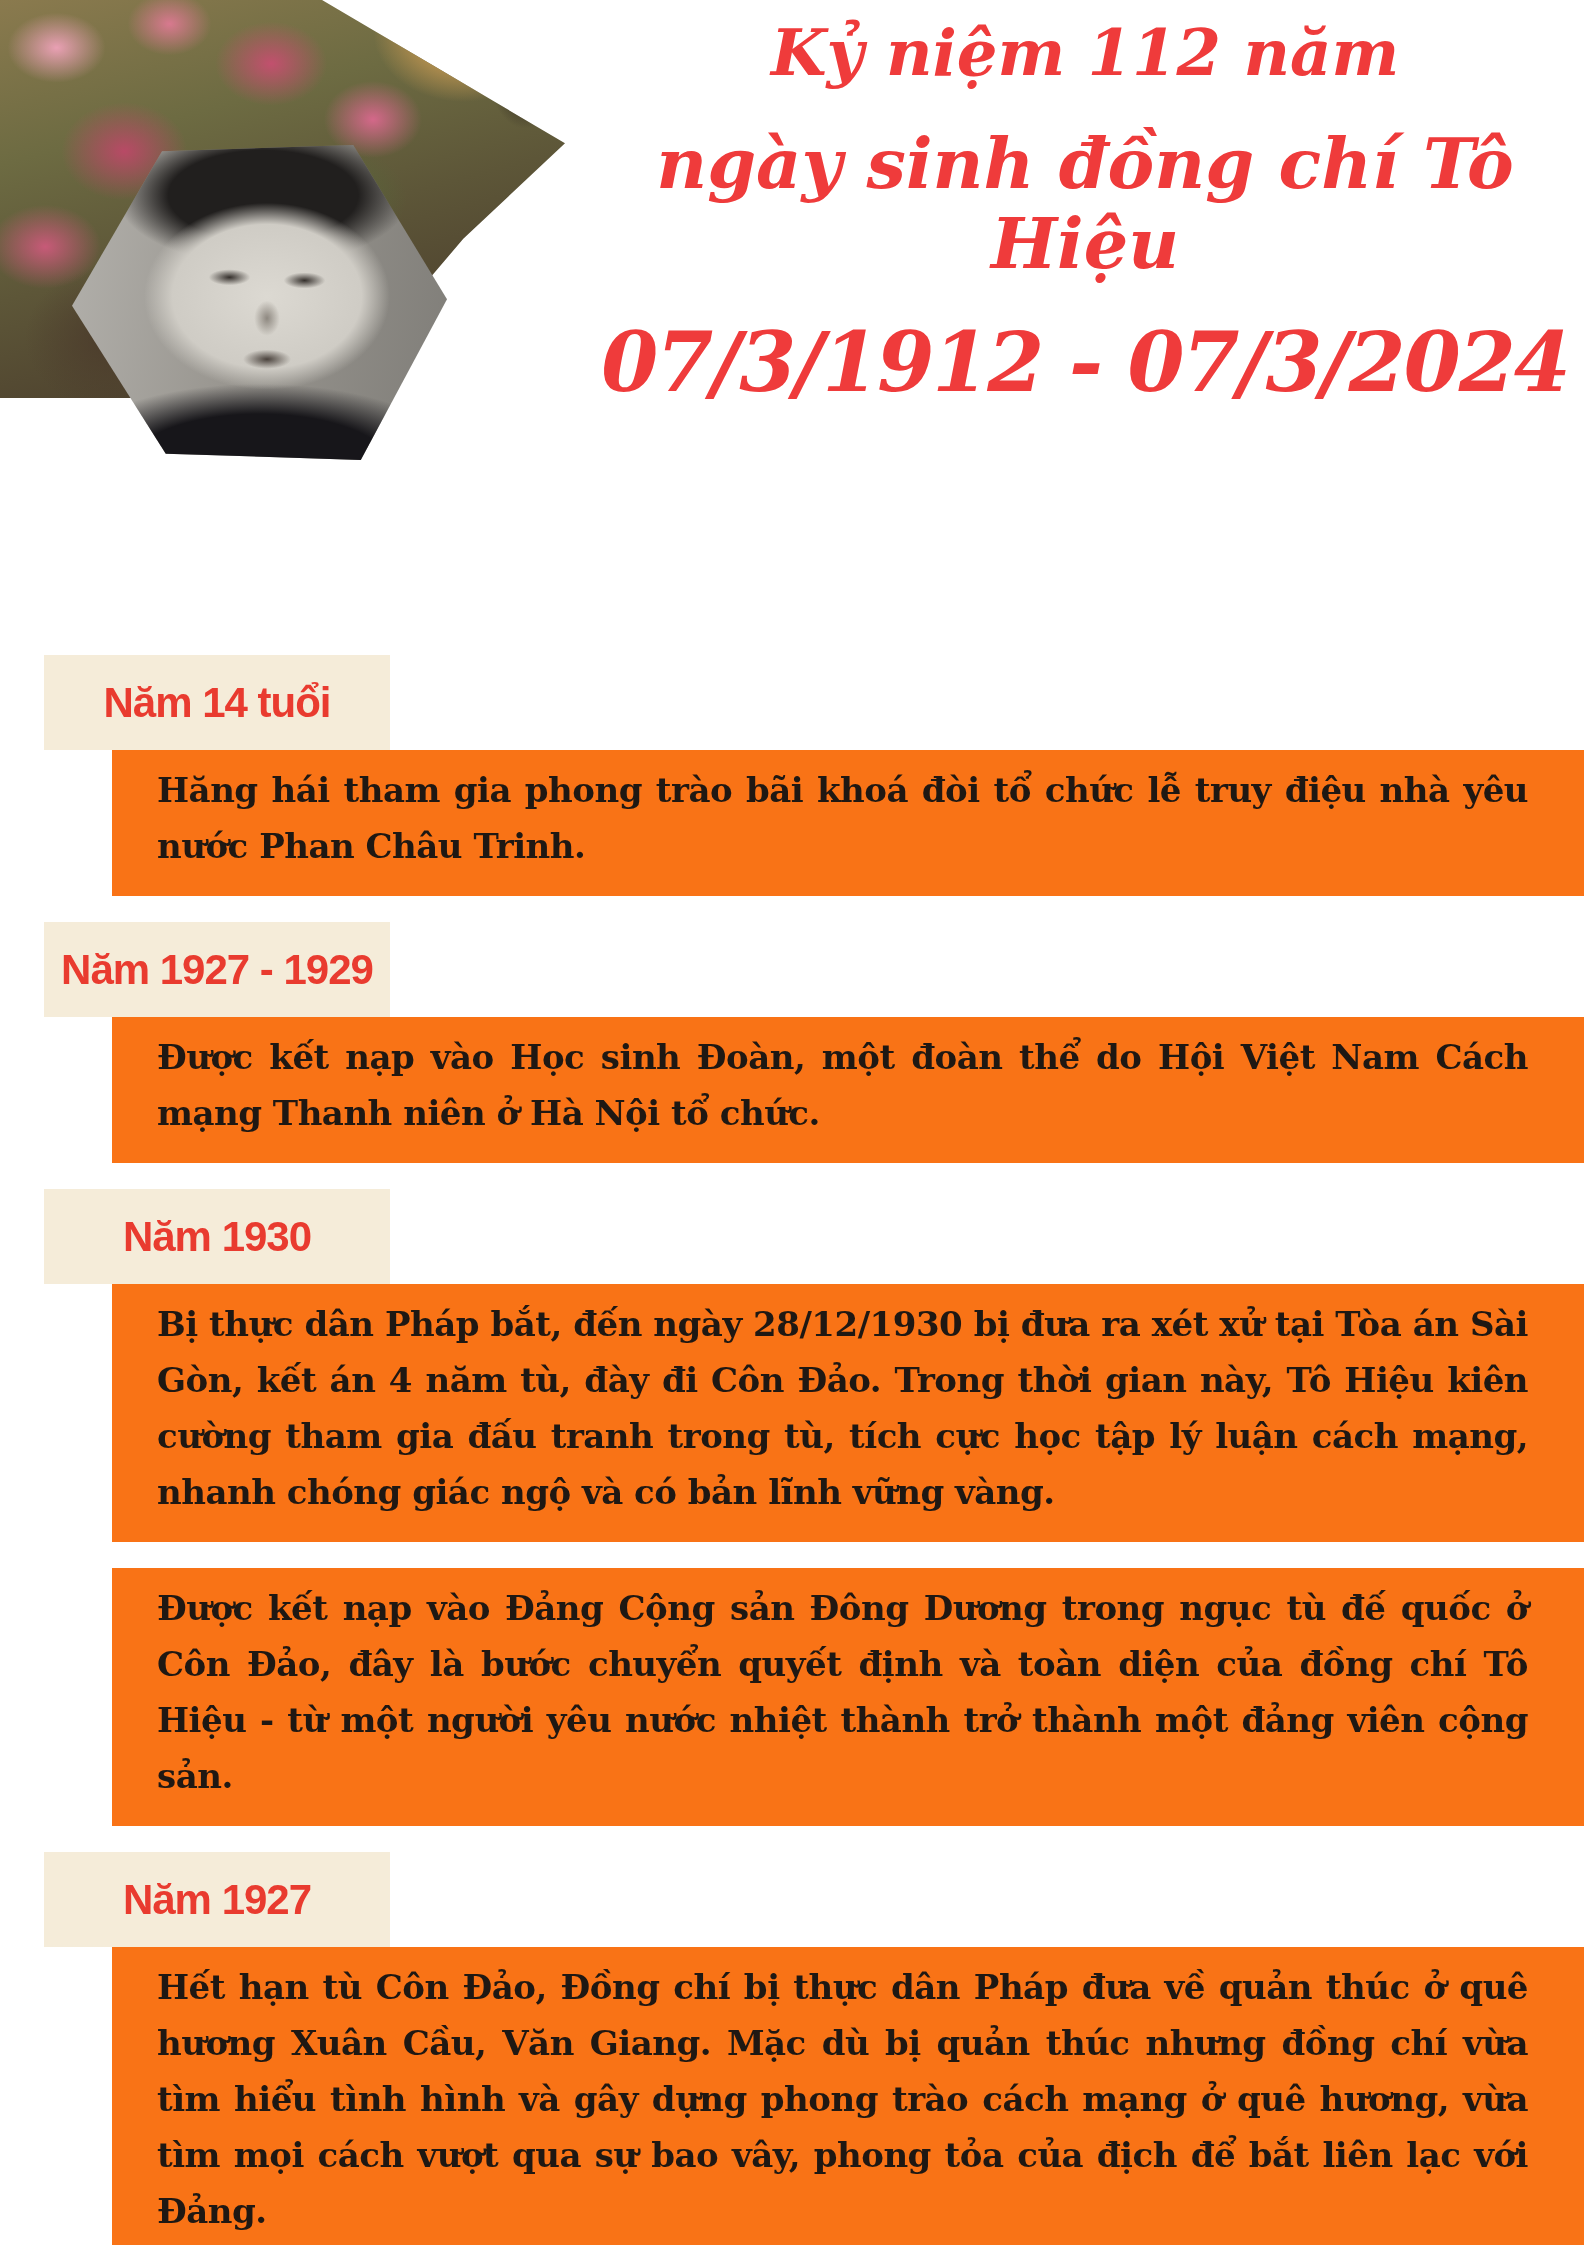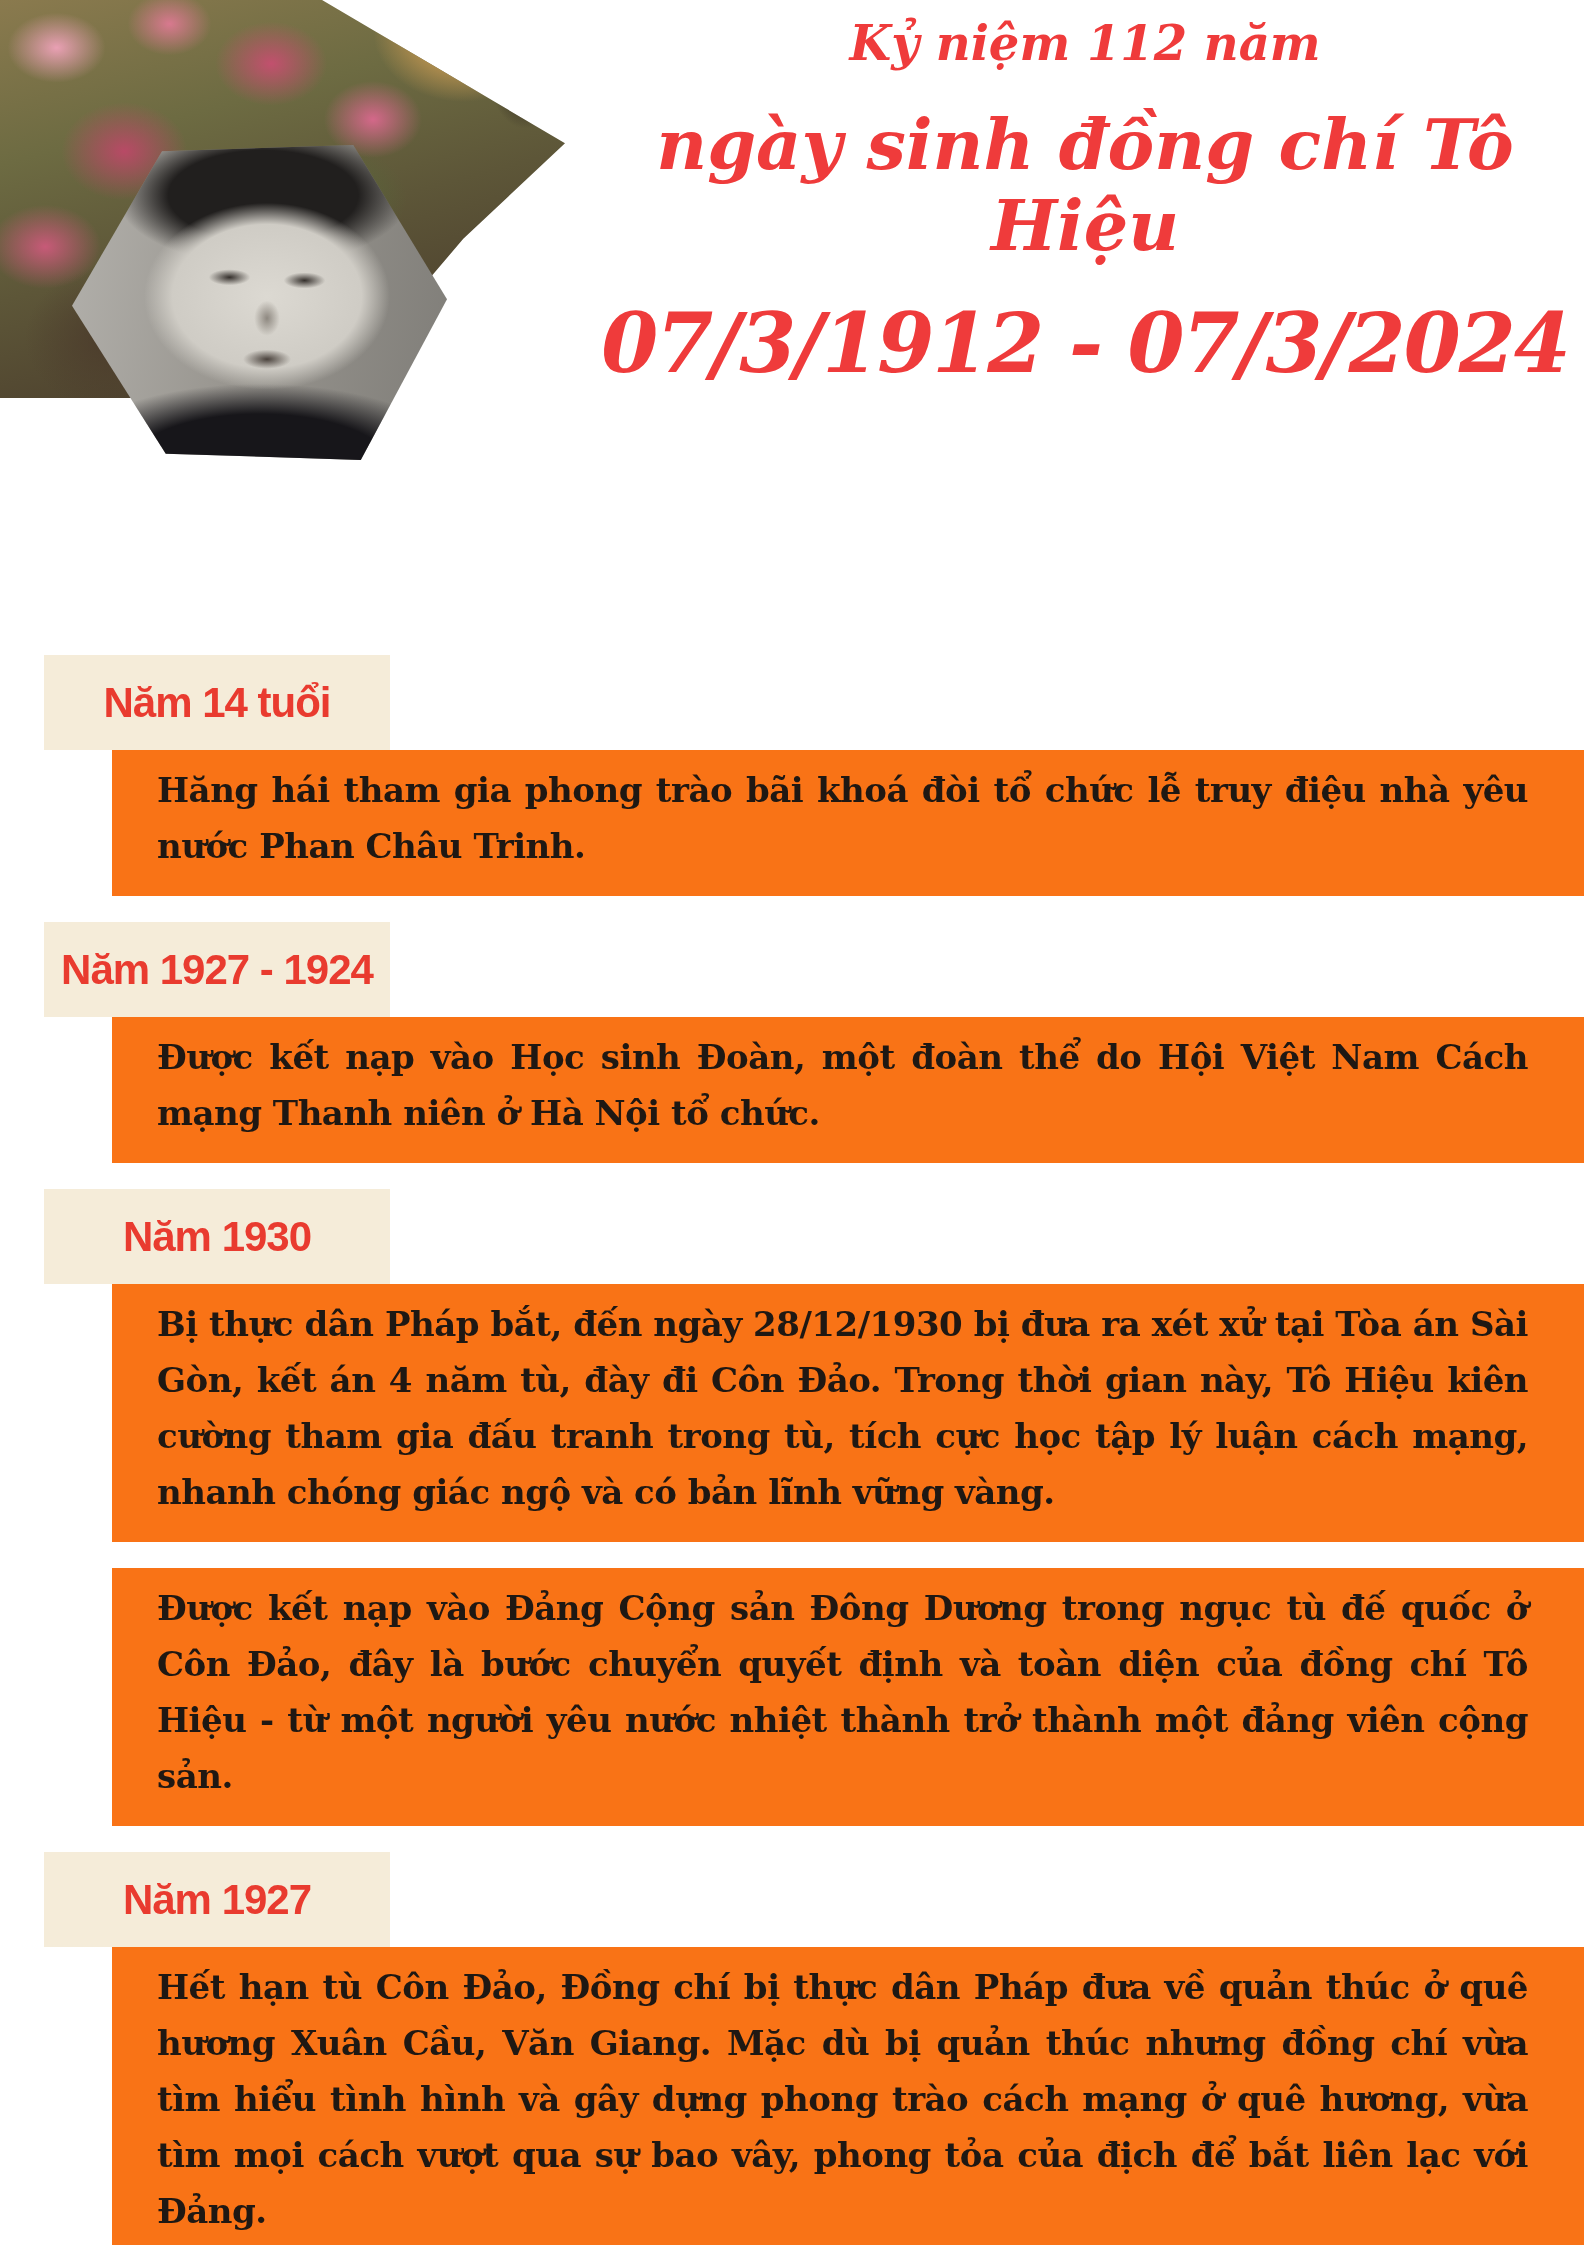--- a/index.html
+++ b/index.html
@@ -37,21 +37,21 @@
       radial-gradient(42% 38% at 52% 48%, #dcd9d2 0%, #cfccc5 60%, rgba(207,204,197,0) 78%),
       radial-gradient(46% 26% at 51% 16%, #211f1e 0%, #211f1e 55%, rgba(33,31,30,0) 85%),
       radial-gradient(65% 32% at 50% 103%, #17161a 0%, #17161a 55%, rgba(23,22,26,0) 85%),
       linear-gradient(100deg, #b3b1ac 0%, #999690 45%, #7f7d78 100%);
   }
   .title-block {
     position:absolute; left:590px; top:16px; width:990px;
     text-align:center; color:#ef3b3b;
     font-family:"DejaVu Serif", serif; font-style:italic; font-weight:bold;
   }
-  .title-line1 { font-size:48px; line-height:1.15; }
+  .title-line1 { font-size:64px; line-height:1.15; }
   .title-line2 { font-size:70px; line-height:1.15; margin-top:34px; }
   .title-line3 { font-size:82px; line-height:1.15; margin-top:30px; letter-spacing:-2px; }
   .intro {
     position:absolute; left:600px; top:406px; width:970px;
     font-family:"Liberation Sans", sans-serif;
     font-weight:bold; font-style:italic; font-size:37px; line-height:1.55;
     color:#151310; text-align:center;
   }
   
   .sections { position:relative; width:1587px; }
@@ -96,21 +96,21 @@
       <div class="sec-header">
         <span class="sec-label">Năm 14 tuổi</span>
       </div>
       <div class="sec-body">
         <div class="sec-text">Hăng hái tham gia phong trào bãi khoá đòi tổ chức lễ truy điệu nhà yêu nước Phan Châu Trinh.</div>
       </div>
     </div>
 
     <div class="section">
       <div class="sec-header">
-        <span class="sec-label">Năm 1927 - 1924</span>
+        <span class="sec-label">Năm 1927 - 1929</span>
       </div>
       <div class="sec-body">
         <div class="sec-text">Được kết nạp vào Học sinh Đoàn, một đoàn thể do Hội Việt Nam Cách mạng Thanh niên ở Hà Nội tổ chức.</div>
       </div>
     </div>
 
     <div class="section">
       <div class="sec-header">
         <span class="sec-label">Năm 1930</span>
       </div>

